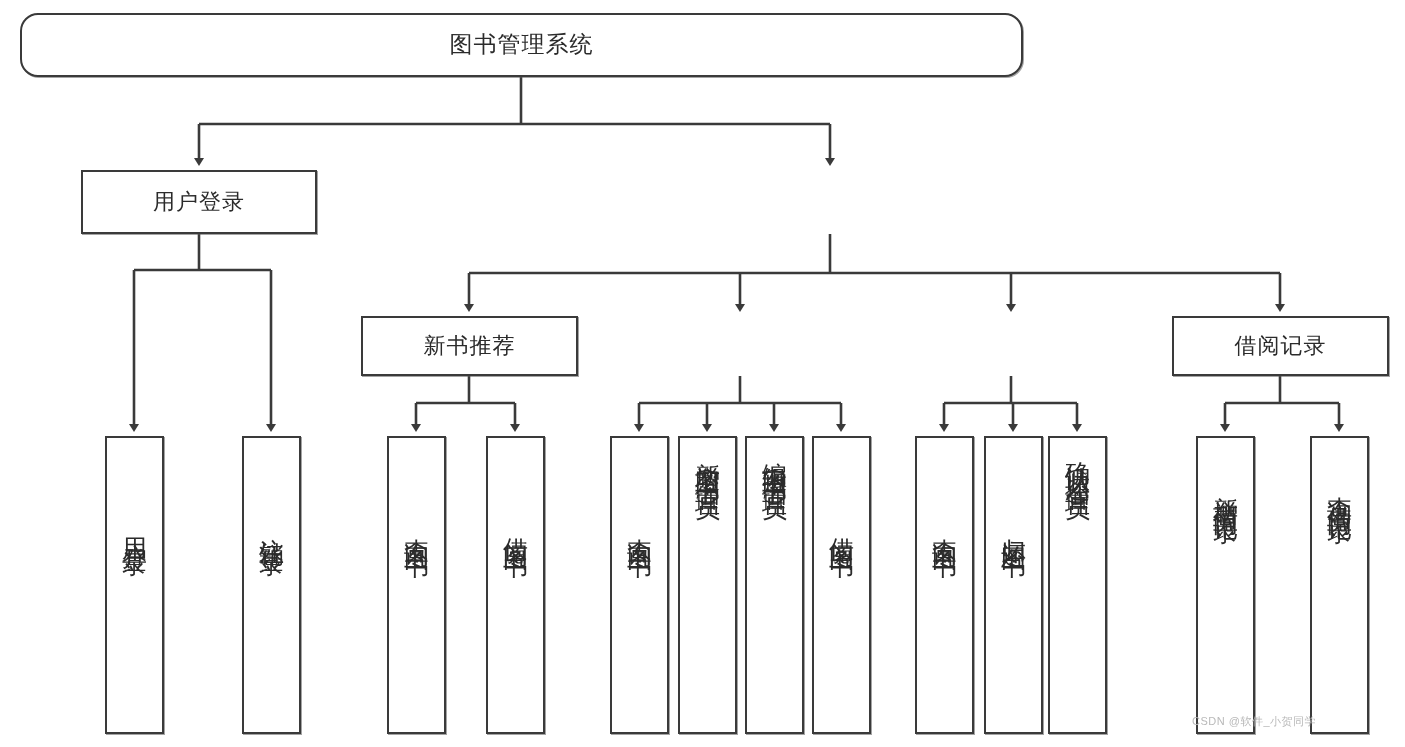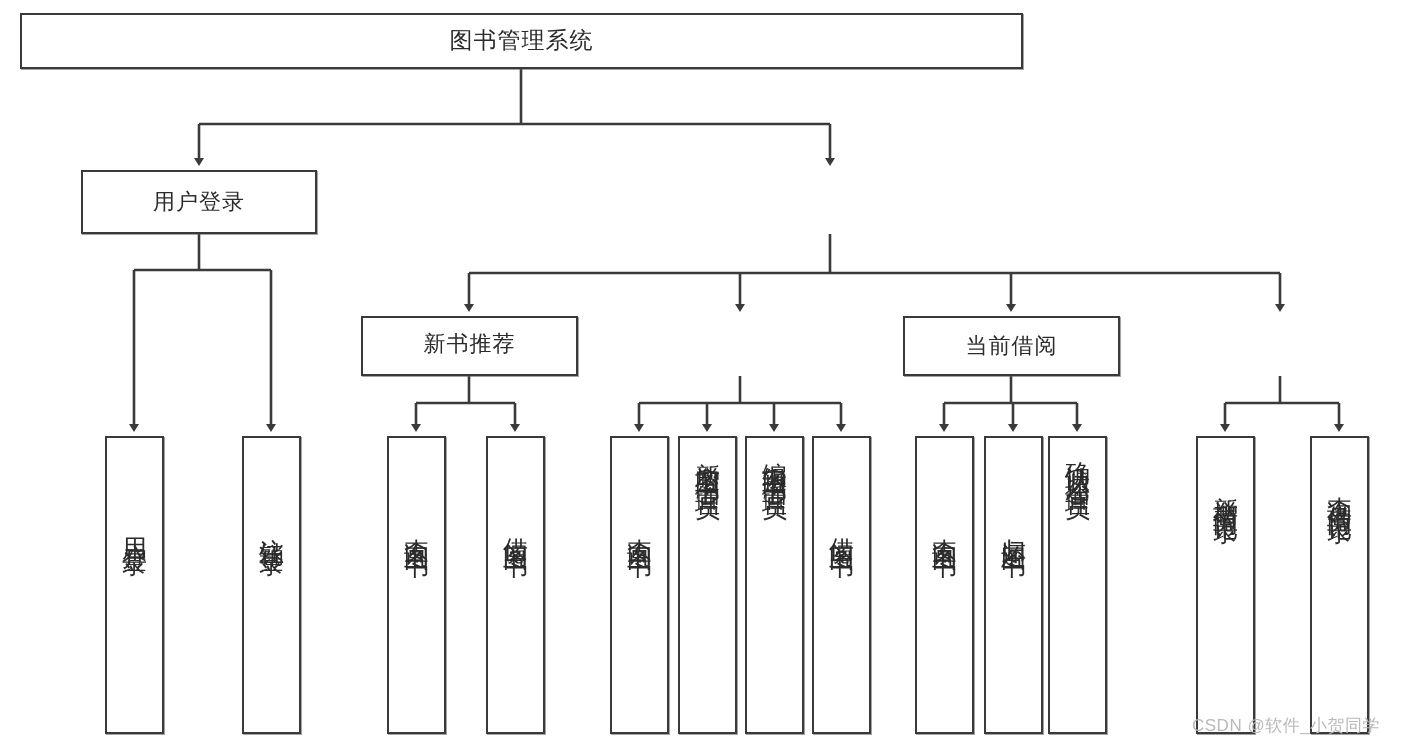--- a/index.html
+++ b/index.html
@@ -41,21 +41,21 @@
     text-orientation:upright;
     font-size:25px;
     letter-spacing:5px;
     line-height:1;
     white-space:nowrap;
   }
 
   #watermark{
     position:absolute;
     left:1192px;top:714px;
-    font-size:17px;
+    font-size:11px;
     color:#b9b9b9;
     letter-spacing:.5px;
     white-space:nowrap;
     pointer-events:none;
   }
   svg#edges{position:absolute;left:0;top:0;width:1405px;height:747px;pointer-events:none;}
 </style>
 </head>
 <body>
 
@@ -104,33 +104,33 @@
       <path d="M1013,403 L1013,428" marker-end="url(#arrow)"></path>
       <path d="M1077,403 L1077,428" marker-end="url(#arrow)"></path>
 
       <path d="M1280,376 L1280,403"></path>
       <path d="M1225,403 L1339,403"></path>
       <path d="M1225,403 L1225,428" marker-end="url(#arrow)"></path>
       <path d="M1339,403 L1339,428" marker-end="url(#arrow)"></path>
     </g>
   </svg>
 
-  <div class="node h-node" id="node-root" style="left:20px;top:13px;width:1003px;height:56px;">
+  <div class="node h-node" id="node-root" style="left:20px;top:13px;width:1003px;height:64px;border-radius:18px;">
     <span class="lbl">图书管理系统</span>
   </div>
 
   <div class="node h-node" style="left:81px;top:170px;width:236px;height:64px;">
     <span class="lbl">用户登录</span>
   </div>
 
-  <div class="node h-node" style="left:361px;top:316px;width:217px;height:60px;font-family:Liberation Mono, monospace;">
+  <div class="node h-node" style="left:361px;top:316px;width:217px;height:60px;">
     <span class="lbl">新书推荐</span>
   </div>
-  <div class="node h-node" style="left:903px;top:316px;width:217px;height:60px;">
-    <span class="lbl">当前借阅</span>
+  <div class="node h-node" style="left:1172px;top:316px;width:217px;height:60px;">
+    <span class="lbl">借阅记录</span>
   </div>
 
   <div class="node v-node" style="left:105px;top:436px;width:59px;height:298px;padding-top:80px;">
     <span class="lbl">用户登录</span>
   </div>
   <div class="node v-node" style="left:242px;top:436px;width:59px;height:298px;padding-top:80px;">
     <span class="lbl">注销登录</span>
   </div>
 
   <div class="node v-node" style="left:387px;top:436px;width:59px;height:298px;padding-top:80px;">

